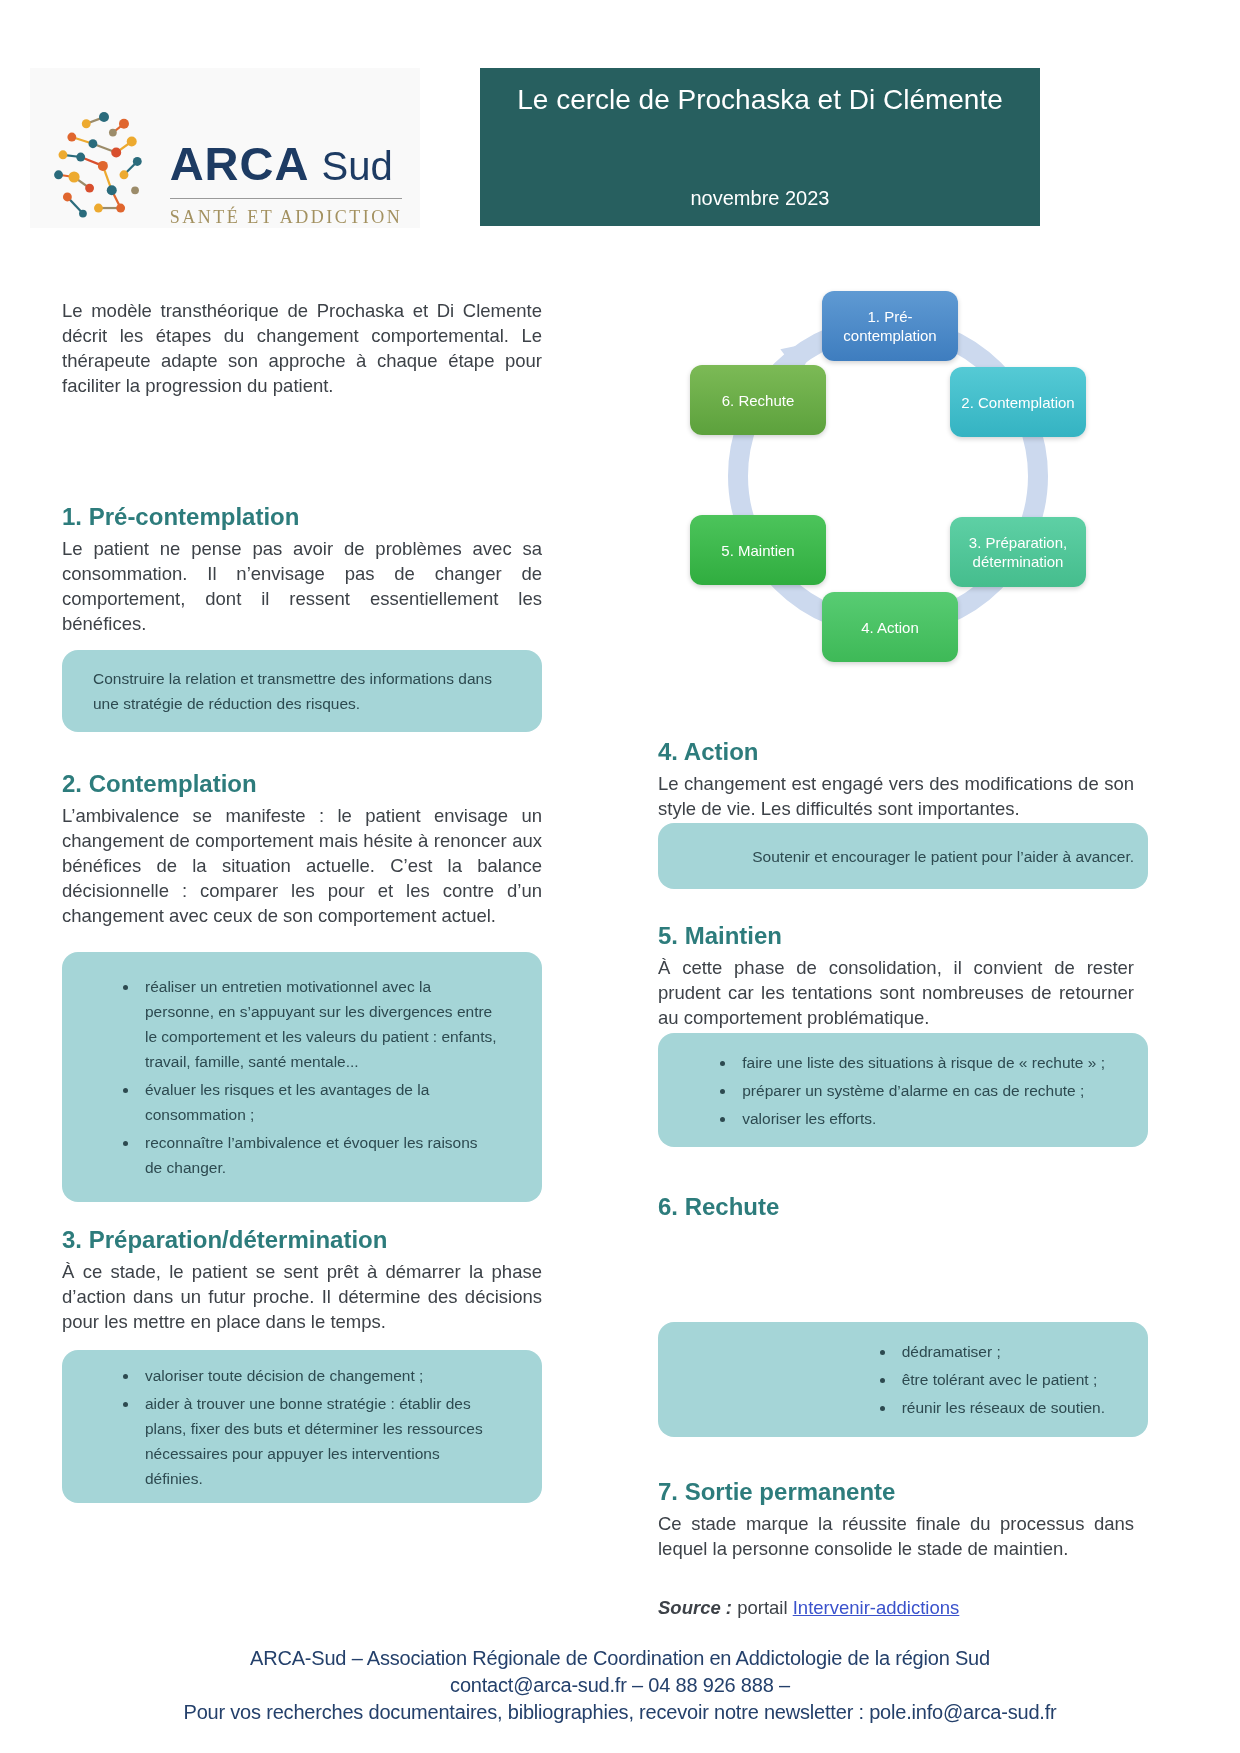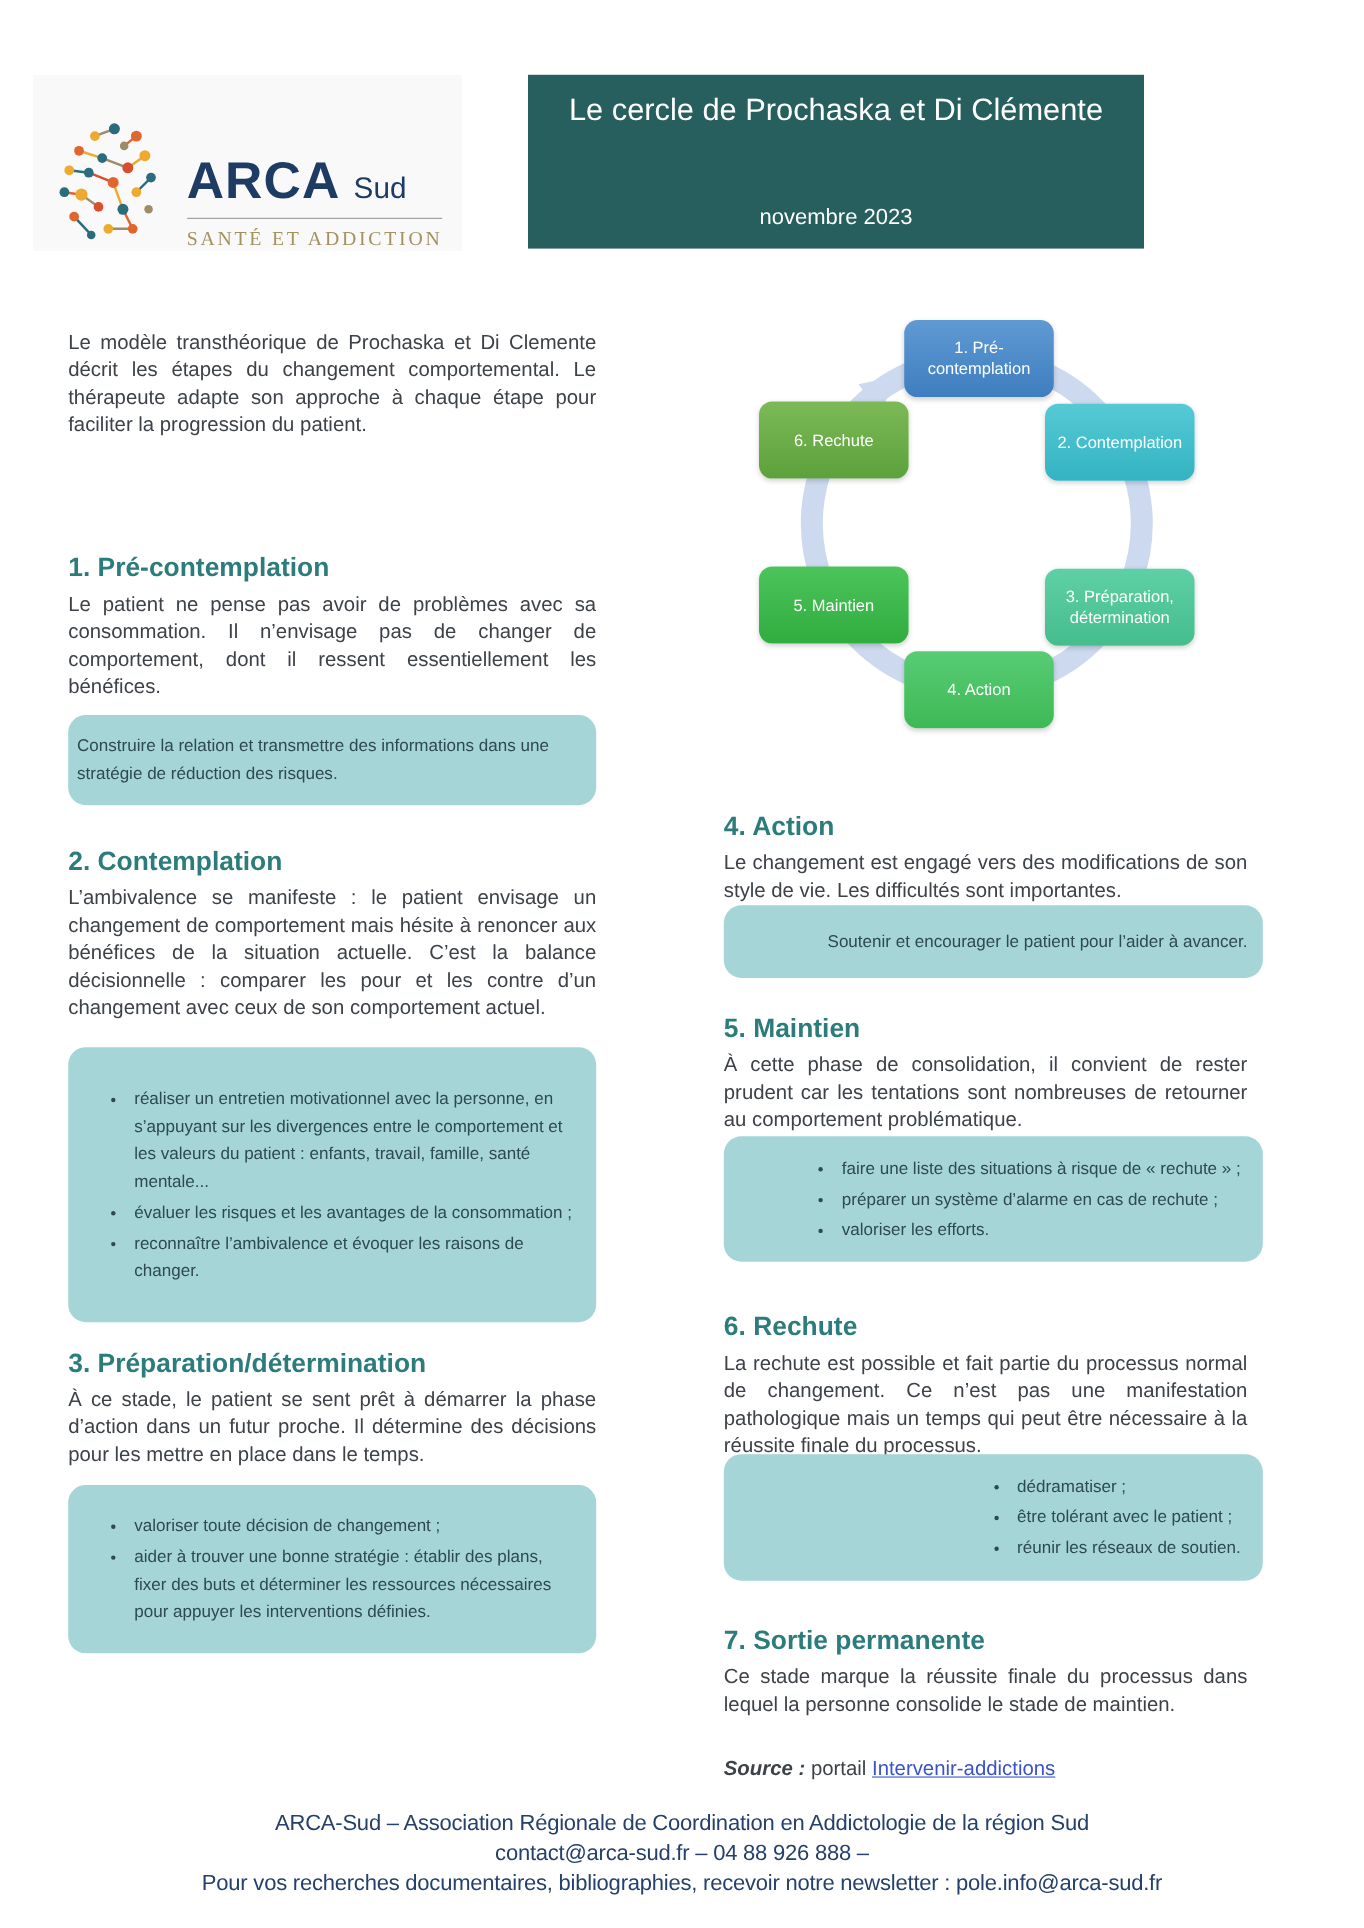--- a/index.html
+++ b/index.html
@@ -10,21 +10,21 @@
     color:var(--body-text,#3d4248);
   }
   
   .logo-box {
     position:absolute; left:30px; top:68px; width:390px; height:160px;
     background:#f9f9f9; display:flex; align-items:flex-end; justify-content:center; gap:10px;
   }
   .logo-text { display:flex; flex-direction:column; }
   .logo-brandline { display:flex; align-items:baseline; gap:12px; }
   .brand-main { font-size:47px; font-weight:bold; letter-spacing:1px; color:var(--brand-navy,#1d3b63); }
-  .brand-suffix { font-size:27px; font-weight:normal; color:var(--brand-navy,#1d3b63); }
+  .brand-suffix { font-size:40px; font-weight:normal; color:var(--brand-navy,#1d3b63); }
   .logo-rule { height:1px; background:#9a9a9a; margin:7px 0 8px 0; }
   .logo-tagline { font-family:"Liberation Serif", serif; font-size:18px; letter-spacing:2.5px; color:var(--brand-gold,#a39160); }
   .banner {
     position:absolute; left:480px; top:68px; width:560px; height:158px;
     background:var(--banner-bg,#275f5f); color:#fff; text-align:center;
     display:flex; flex-direction:column; justify-content:space-between;
     padding:16px 10px; box-sizing:border-box;
   }
   .banner-kicker { font-size:20px; }
   .banner-title  { font-size:28px; }
@@ -33,21 +33,21 @@
   
   .col-l { position:absolute; left:62px;  width:480px; }
   .col-r { position:absolute; left:658px; width:476px; }
   .heading { margin:0; font-size:24px; font-weight:bold; color:var(--heading,#2d7c7c); }
   .body { margin:0; font-size:18.5px; line-height:25px; text-align:justify; color:var(--body-text,#3d4248); }
 
   .callout {
     background:var(--callout-bg,#a5d5d7); border-radius:16px;
     color:var(--callout-text,#2d4a50); font-size:15.5px; line-height:25px;
     display:flex; flex-direction:column; justify-content:center;
-    padding:0 8px; box-sizing:border-box;
+    padding:0 31px; box-sizing:border-box;
   }
   .callout.col-r { width:490px;align-items:flex-end; }
   .callout--single { padding:0 14px 0 24px; }
   .callout p { margin:0; }
   .callout ul { margin:12px; padding-left:34px; }
   .callout li { padding-left:6px; }
   .callout li + li { margin-top:3px; }
 
   
   .diagram { position:absolute; left:640px; top:248px; width:500px; height:420px; }
@@ -197,21 +197,20 @@
   <p class="body col-r" style="top:955px">À cette phase de consolidation, il convient de rester prudent car les tentations sont nombreuses de retourner au comportement problématique.</p>
   <div class="callout col-r" style="top:1033px;height:114px">
     <ul>
         <li>faire une liste des situations à risque de « rechute » ;</li>
         <li>préparer un système d’alarme en cas de rechute ;</li>
         <li>valoriser les efforts.</li>
       </ul>
   </div>
 
   <h2 class="heading col-r" style="top:1193px">6. Rechute</h2>
-  <p class="body col-r" style="top:1226px">La rechute est possible et fait partie du processus normal de changement. Ce n’est pas une manifestation pathologique mais un temps qui peut être nécessaire à la réussite finale du processus.</p>
   <div class="callout col-r" style="top:1322px;height:115px">
     <ul>
         <li>dédramatiser ;</li>
         <li>être tolérant avec le patient ;</li>
         <li>réunir les réseaux de soutien.</li>
       </ul>
   </div>
 
   <h2 class="heading col-r" style="top:1478px">7. Sortie permanente</h2>
   <p class="body col-r" style="top:1511px">Ce stade marque la réussite finale du processus dans lequel la personne consolide le stade de maintien.</p>

